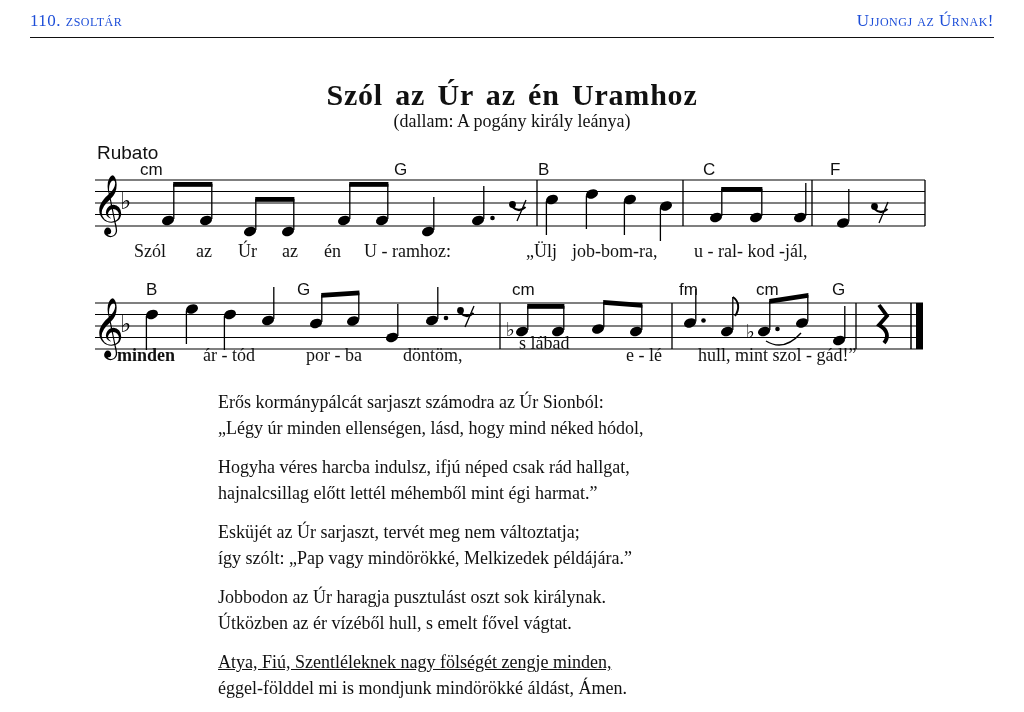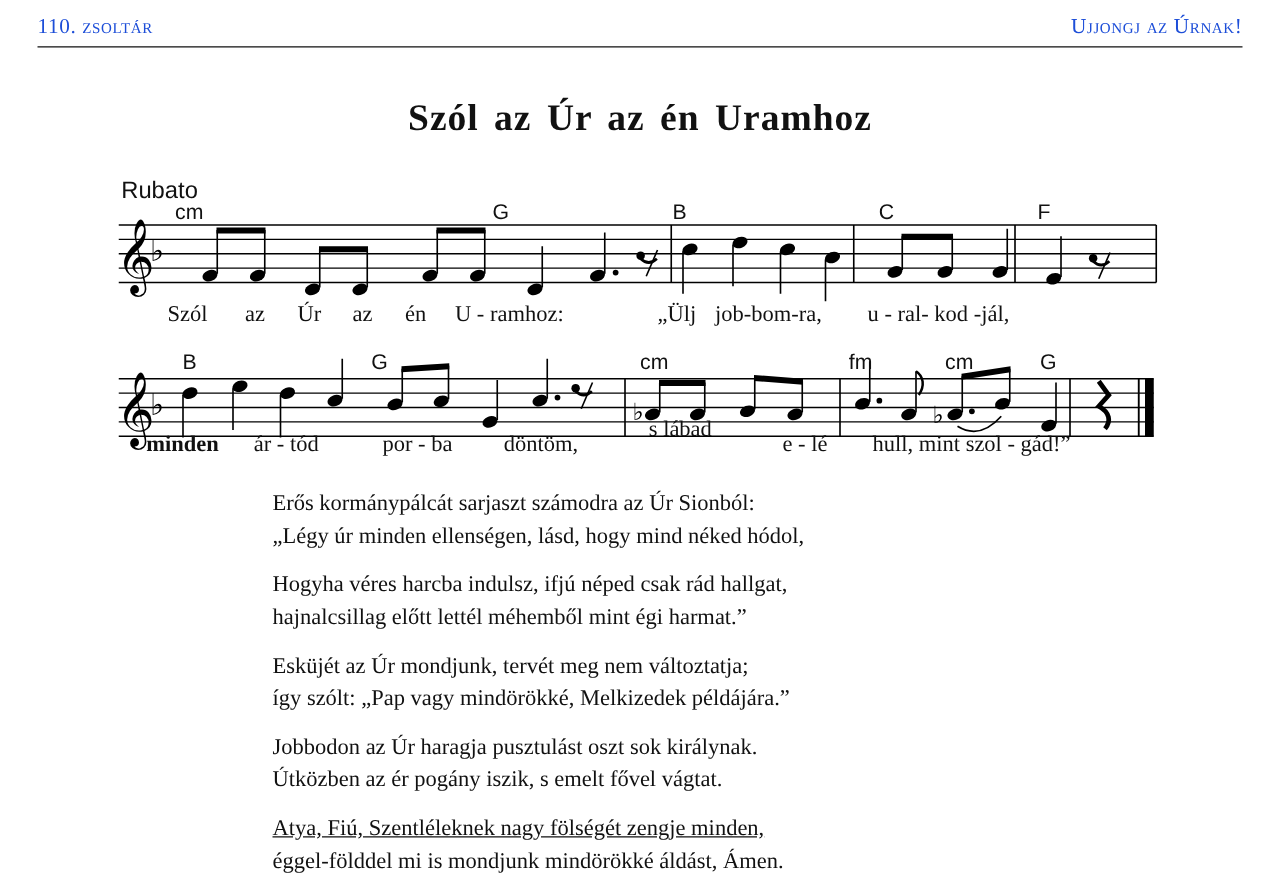--- a/index.html
+++ b/index.html
@@ -29,20 +29,21 @@
 </head>
 <body>
 
 <div id="page">
 
   <div class="abs runhead" style="left:30px;top:11px;">110. zsoltár</div>
   <div class="abs runhead" style="right:30px;top:11px;">Ujjongj az Úrnak!</div>
   <div id="head-rule"></div>
 
   <div class="abs" id="title">Szól az Úr az én Uramhoz</div>
+  <div class="abs" id="subtitle">(dallam: A pogány király leánya)</div>
 
   <div class="abs tempo" style="left:97px;top:142px;">Rubato</div>
 
   <svg width="1024" height="712" viewBox="0 0 1024 712">
 
     <g>
       <line class="sline" x1="95" y1="180" x2="925" y2="180"></line>
       <line class="sline" x1="95" y1="191.5" x2="925" y2="191.5"></line>
       <line class="sline" x1="95" y1="203" x2="925" y2="203"></line>
       <line class="sline" x1="95" y1="214.5" x2="925" y2="214.5"></line>
@@ -277,25 +278,25 @@
 
   <div>
     <div class="verse-line" style="top:389px;">Erős kormánypálcát sarjaszt számodra az Úr Sionból:</div>
     <div class="verse-line" style="top:415px;">„Légy úr minden ellenségen, lásd, hogy mind néked hódol,</div>
   </div>
   <div>
     <div class="verse-line" style="top:454px;">Hogyha véres harcba indulsz, ifjú néped csak rád hallgat,</div>
     <div class="verse-line" style="top:480px;">hajnalcsillag előtt lettél méhemből mint égi harmat.”</div>
   </div>
   <div>
-    <div class="verse-line" style="top:519px;">Esküjét az Úr mondjunk, tervét meg nem változtatja;</div>
+    <div class="verse-line" style="top:519px;">Esküjét az Úr sarjaszt, tervét meg nem változtatja;</div>
     <div class="verse-line" style="top:545px;">így szólt: „Pap vagy mindörökké, Melkizedek példájára.”</div>
   </div>
   <div>
     <div class="verse-line" style="top:584px;">Jobbodon az Úr haragja pusztulást oszt sok királynak.</div>
-    <div class="verse-line" style="top:610px;">Útközben az ér pogány iszik, s emelt fővel vágtat.</div>
+    <div class="verse-line" style="top:610px;">Útközben az ér vízéből hull, s emelt fővel vágtat.</div>
   </div>
   <div>
     <div class="verse-line" style="top:649px;text-decoration:underline;">Atya, Fiú, Szentléleknek nagy fölségét zengje minden,</div>
     <div class="verse-line" style="top:675px;">éggel-földdel mi is mondjunk mindörökké áldást, Ámen.</div>
   </div>
 
 </div>
 
 </body></html>

